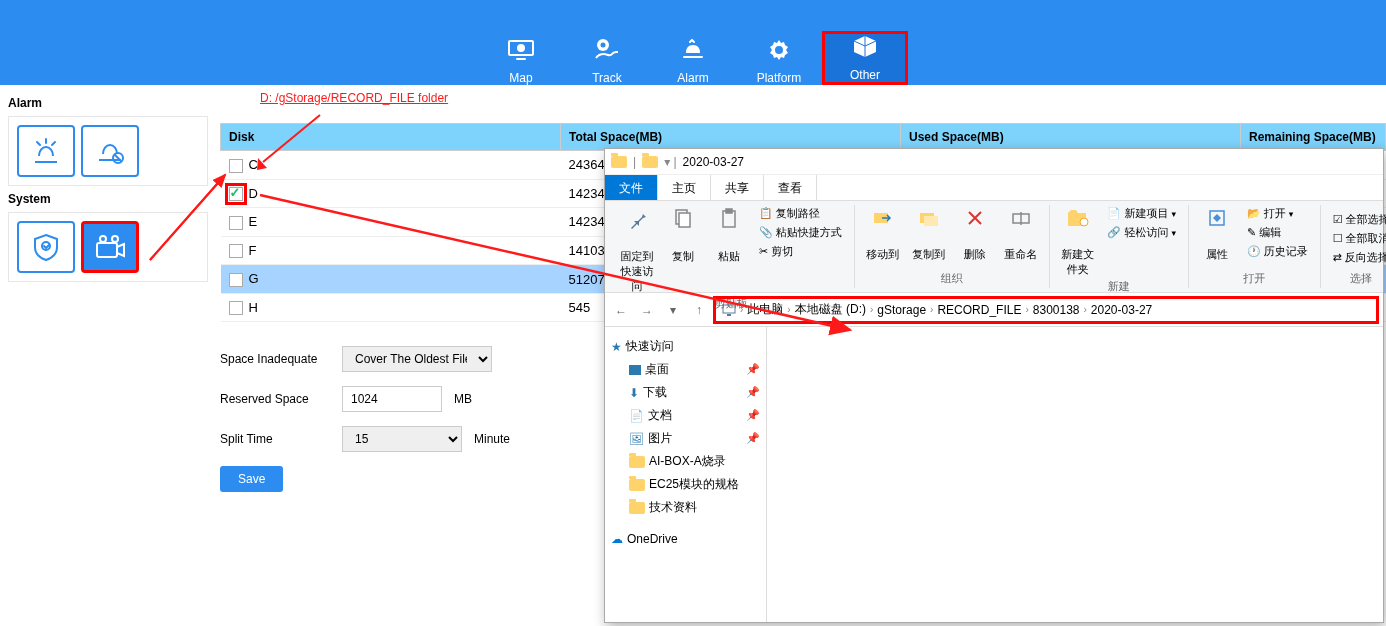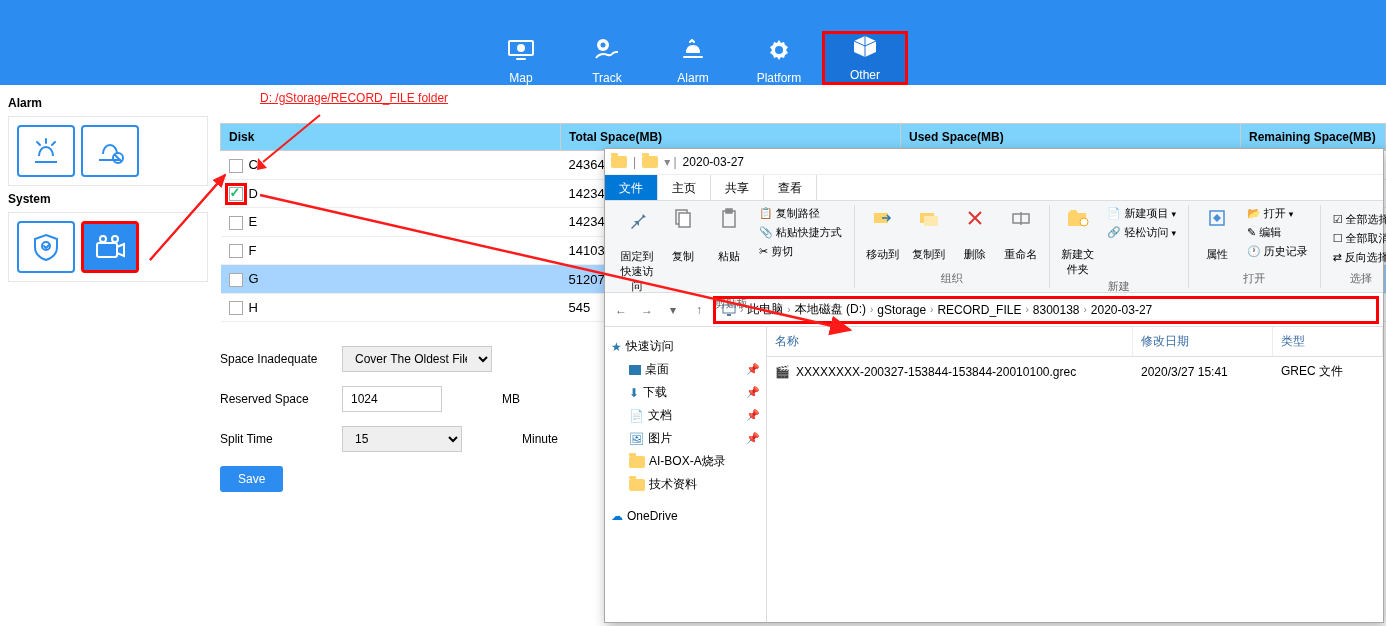--- a/index.html
+++ b/index.html
@@ -29,21 +29,21 @@
 .disk-table td { padding: 6px 8px; border-bottom: 1px solid #eee; font-size: 13px; }
 .disk-table tr.selected td { background: #a6d3ff; }
 .chk { width: 14px; height: 14px; border: 1px solid #aaa; display: inline-block; vertical-align: middle; margin-right: 6px; background: #fff; position: relative; }
 .chk.checked::after { content: "✓"; position: absolute; top: -3px; left: 0; color: #19be6b; font-size: 13px; font-weight: bold; }
 .chk.checked-box { outline: 3px solid #ff0000; outline-offset: 1px; }
 
 .settings { margin-top: 24px; }
 .settings-row { display: flex; align-items: center; margin-bottom: 14px; gap: 12px; }
 .settings-row label { width: 110px; font-size: 12px; }
 .settings-row select, .settings-row input { height: 26px; border: 1px solid #ccc; padding: 2px 8px; font-size: 12px; width: 120px; }
-.unit { font-size: 12px; margin-left: 48px; }
+.unit { font-size: 12px; }
 .save-btn { background: #2d8cf0; color: #fff; border: none; padding: 6px 18px; border-radius: 3px; cursor: pointer; font-size: 12px; }
 
 
 .explorer { position: absolute; left: 604px; top: 148px; width: 780px; height: 475px; background: #fff; border: 1px solid #aaa; box-shadow: 2px 4px 12px rgba(0,0,0,.3); }
 .exp-title { height: 26px; display: flex; align-items: center; background: #fff; border-bottom: 1px solid #eee; padding: 0 6px; gap: 6px; font-size: 12px; }
 .exp-tabs { height: 26px; display: flex; align-items: stretch; border-bottom: 1px solid #ddd; font-size: 12px; }
 .exp-tab { padding: 5px 14px; border-right: 1px solid #ddd; cursor: pointer; text-align: right; }
 .exp-tab.active { background: #0078d7; color: #fff; }
 
 .ribbon { height: 92px; background: #f5f6f7; border-bottom: 1px solid #ddd; display: flex; padding: 4px; font-size: 11px; }
@@ -463,43 +463,32 @@
             <span style="color:#2a7ab0">🖼</span>
             <span>图片</span>
             <span class="pin-col">📌</span>
           </div>
         <div class="side-item">
             <span class="ico-folder-mini"></span>
             <span>AI-BOX-A烧录</span>
           </div>
         <div class="side-item">
             <span class="ico-folder-mini"></span>
+            <span>EC25模块的规格</span>
+          </div>
+        <div class="side-item">
+            <span class="ico-folder-mini"></span>
             <span>技术资料</span>
           </div>
       </div>
       <div class="side-group">
         <div class="side-title">
             <span style="color:#0078d7">☁</span>
             <span>OneDrive</span>
           </div>
-      </div>
-    </div>
-    <div class="exp-files">
-      <div class="file-head">
-        <div class="col-name">名称</div>
-        <div class="col-date">修改日期</div>
-        <div class="col-type">类型</div>
-      </div>
-      <div class="file-row">
-        <div class="col-name file-icon-cell">
-          <span style="color:#d33">🎬</span>
-          <span>XXXXXXXX-200327-153844-153844-20010100.grec</span>
-        </div>
-        <div class="col-date">2020/3/27 15:41</div>
-        <div class="col-type">GREC 文件</div>
       </div>
     </div>
   </div>
 </div>
 
 <svg class="arrow-svg" style="left:140px; top:170px;" width="90" height="100">
   <defs>
       <marker id="ah1" markerWidth="8" markerHeight="8" refX="6" refY="3" orient="auto">
         <path d="M0,0 L7,3 L0,6 z" fill="#ff1a1a"></path>
       </marker>

